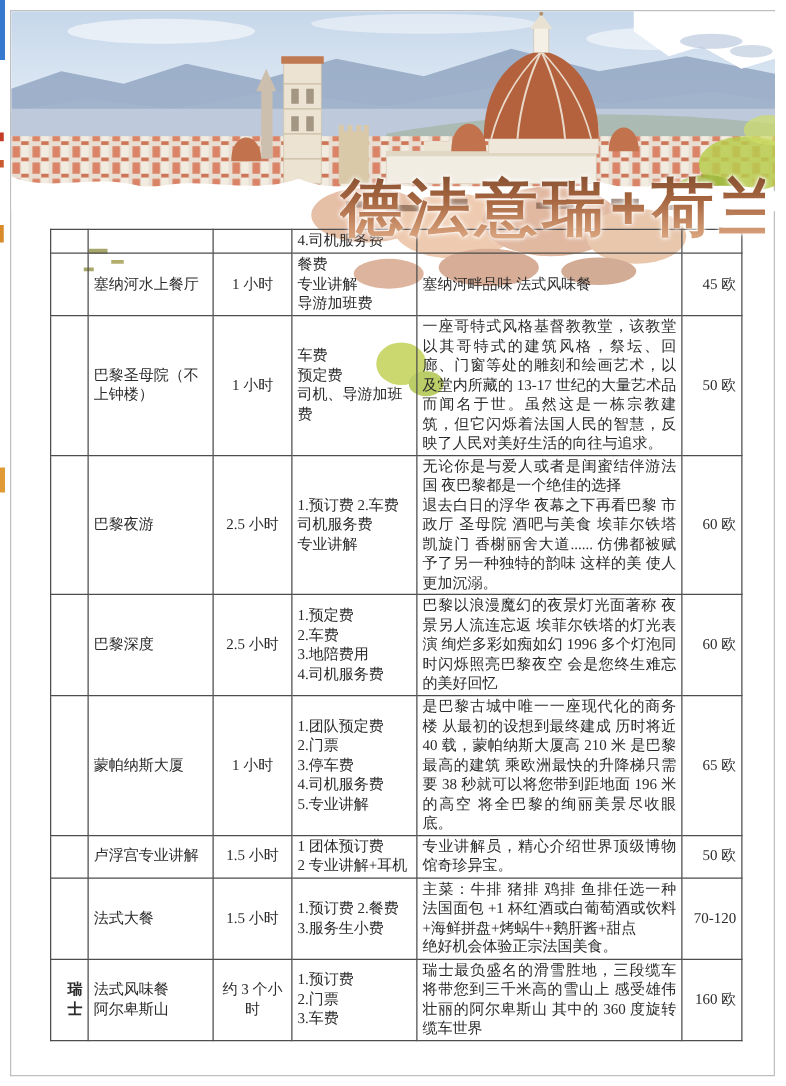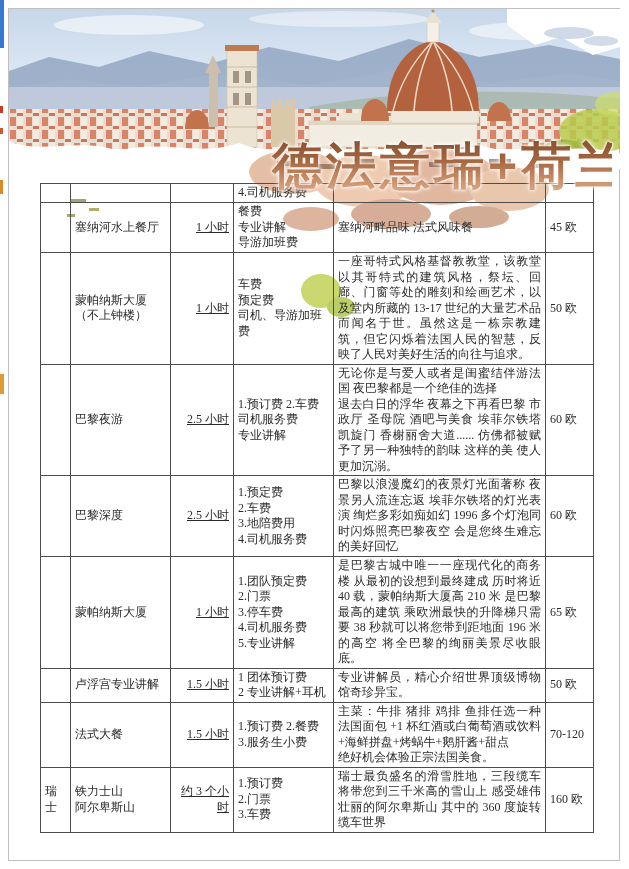--- a/index.html
+++ b/index.html
@@ -13,24 +13,24 @@
          font-family:"Liberation Sans","DejaVu Sans",sans-serif;font-weight:bold;
          font-size:50px;letter-spacing:4px;white-space:nowrap;
          background:linear-gradient(180deg,#7d4a2e 0%,#a5653f 40%,#cf9670 75%,#e5ba95 100%);
          -webkit-background-clip:text;background-clip:text;color:transparent;
          filter:drop-shadow(0 0 1px #ffffff) drop-shadow(0 0 2px #ffffff);}
   table.itin{position:absolute;left:40px;top:183px;z-index:2;border-collapse:collapse;
              table-layout:fixed;width:553px;background:transparent;}
   table.itin td{border:1px solid #4d4d4d;padding:1px 4px;vertical-align:middle;
                 font-size:12px;line-height:15.5px;overflow:hidden;
                 white-space:pre-line;box-sizing:border-box;}
-  td.c-country{text-align:left;padding:1px 2px;}
-  td.c-dur{text-align:right;padding:1px 2px;text-decoration:underline;}
+  td.c-country{text-align:right;padding:1px 2px;font-weight:bold;}
+  td.c-dur{text-align:center;padding:1px 2px;}
   td.c-desc{font-size:11.4px;line-height:13.4px;text-align:justify;padding:1px 3px;}
-  td.c-price{text-align:left;padding:1px 1px;font-size:12px;}
+  td.c-price{text-align:right;padding:1px 1px;font-size:12px;}
   tr.r0{height:19px;} tr.r1{height:50px;} tr.r2{height:104px;}
   tr.r3{height:109px;} tr.r4{height:81px;} tr.r5{height:97px;}
   tr.r6{height:33px;} tr.r7{height:63px;} tr.r8{height:48px;}
 </style>
 </head>
 <body>
 
 <div class="edge" style="left:0;top:0;width:4px;height:48px;background:#3579d0;"></div>
 <div class="edge" style="left:0;top:106px;width:3px;height:7px;background:#c43b28;"></div>
 <div class="edge" style="left:0;top:128px;width:3px;height:6px;background:#c85a2e;"></div>
@@ -159,21 +159,21 @@
     <td>塞纳河水上餐厅</td>
     <td class="c-dur">1 小时</td>
     <td>餐费
 专业讲解
 导游加班费</td>
     <td class="c-desc">塞纳河畔品味 法式风味餐</td>
     <td class="c-price">45 欧</td>
   </tr>
   <tr class="r2">
     <td class="c-country"></td>
-    <td>蒙帕纳斯大厦（不上钟楼）</td>
+    <td>巴黎圣母院（不上钟楼）</td>
     <td class="c-dur">1 小时</td>
     <td>车费
 预定费
 司机、导游加班费</td>
     <td class="c-desc">一座哥特式风格基督教教堂，该教堂以其哥特式的建筑风格，祭坛、回廊、门窗等处的雕刻和绘画艺术，以及堂内所藏的 13-17 世纪的大量艺术品而闻名于世。虽然这是一栋宗教建筑，但它闪烁着法国人民的智慧，反映了人民对美好生活的向往与追求。</td>
     <td class="c-price">50 欧</td>
   </tr>
   <tr class="r3">
     <td class="c-country"></td>
     <td>巴黎夜游</td>
@@ -222,21 +222,21 @@
     <td>法式大餐</td>
     <td class="c-dur">1.5 小时</td>
     <td>1.预订费 2.餐费
 3.服务生小费</td>
     <td class="c-desc">主菜：牛排 猪排  鸡排 鱼排任选一种 法国面包  +1 杯红酒或白葡萄酒或饮料+海鲜拼盘+烤蜗牛+鹅肝酱+甜点
 绝好机会体验正宗法国美食。</td>
     <td class="c-price">70-120</td>
   </tr>
   <tr class="r8">
     <td class="c-country">瑞士</td>
-    <td>铁力士山
+    <td>法式风味餐
 阿尔卑斯山</td>
     <td class="c-dur">约 3 个小时</td>
     <td>1.预订费
 2.门票
 3.车费</td>
     <td class="c-desc">瑞士最负盛名的滑雪胜地，三段缆车将带您到三千米高的雪山上 感受雄伟壮丽的阿尔卑斯山  其中的 360 度旋转缆车世界</td>
     <td class="c-price">160 欧</td>
   </tr>
 </tbody>
   </table>

